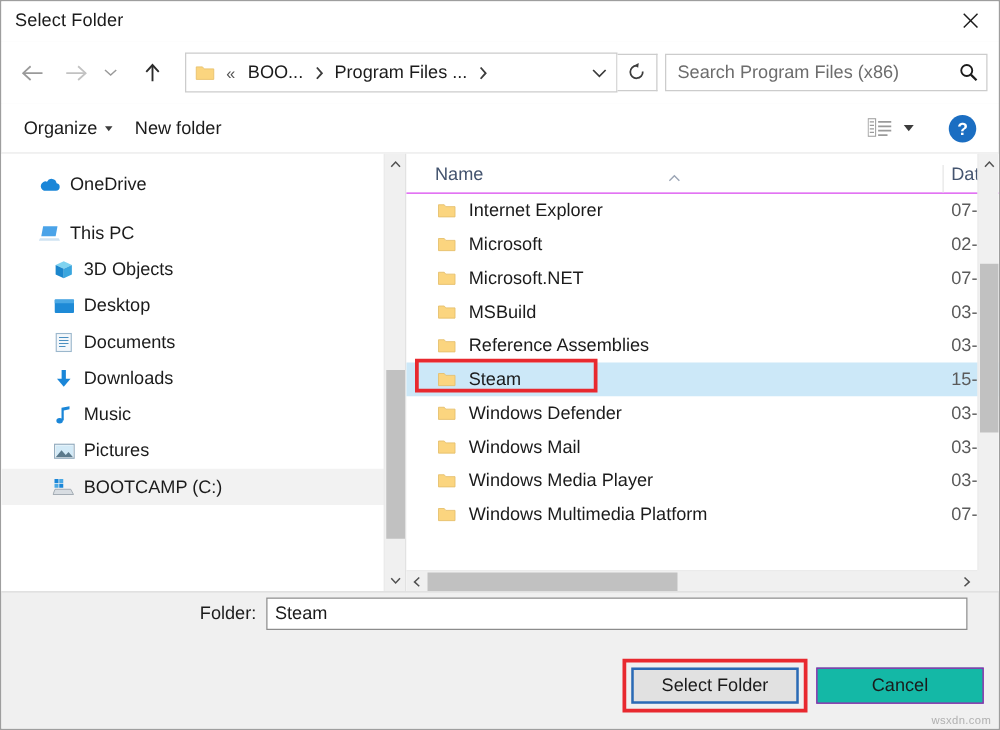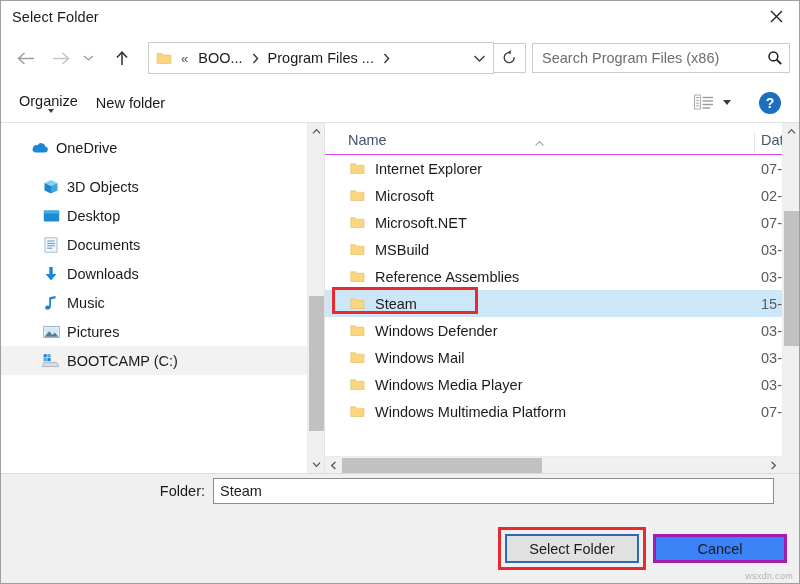--- a/index.html
+++ b/index.html
@@ -159,21 +159,21 @@
     box-sizing: border-box;
   }
   .tb-item {
     font-size: 14.5px;
     color: #1b1b1b;
     padding: 5px 9px;
     cursor: pointer;
     display: flex;
     align-items: center;
   }
-  .tb-item.organize { margin-left: 9px; flex-direction: column; }
+  .tb-item.organize { margin-left: 9px; }
   .tb-caret {
     display: inline-block;
     margin-left: 6px;
     width: 0; height: 0;
     border-left: 3.5px solid transparent;
     border-right: 3.5px solid transparent;
     border-top: 4px solid #3c3c3c;
   }
   .tb-spacer { flex: 1; }
   .view-btn {
@@ -418,22 +418,22 @@
     position: absolute;
     right: 12px;
     top: 60px;
     display: flex;
     align-items: center;
   }
   .btn-wrap { position: relative; }
   .btn {
     width: 134px;
     height: 29px;
-    background: #3b82f6;
-    border: 3px solid #a21caf;
+    background: #14b8a6;
+    border: 1px solid #a21caf;
     font-family: "Liberation Sans", sans-serif;
     font-size: 14.5px;
     color: #1b1b1b;
     cursor: pointer;
     box-sizing: border-box;
   }
   .btn.primary {
     background: #e1e1e1;
     border: 2px solid #2a6ab5;
   }
@@ -578,20 +578,29 @@
         <span class="side-icon">
           <svg width="18" height="13" viewBox="0 0 18 13">
             <path d="M4.2 11.5 h9.6 a3 3 0 0 0 .5-5.95 A4.1 4.1 0 0 0 6.6 4.3 A3.5 3.5 0 0 0 4.2 11.5 Z" fill="#1a86d8"></path>
           </svg>
         </span>
         <span>OneDrive</span>
       </div>
 
       <div class="side-gap"></div>
 
+      <div class="side-item">
+        <span class="side-icon">
+          <svg width="18" height="15" viewBox="0 0 18 15">
+            <path d="M3.5 2 h11.5 l-1.5 8 H2 Z" fill="#4aa3e8"></path>
+            <path d="M1 11.5 h15 l1 2 H0 Z" fill="#cfe3f2"></path>
+          </svg>
+        </span>
+        <span>This PC</span>
+      </div>
 
       <div class="side-item indent">
         <span class="side-icon">
           <svg width="16" height="16" viewBox="0 0 16 16">
             <path d="M8 1 L14.5 4 L8 7 L1.5 4 Z" fill="#7fd3f0"></path>
             <path d="M1.5 4 L8 7 L8 14.5 L1.5 11.5 Z" fill="#1b86cc"></path>
             <path d="M14.5 4 L8 7 L8 14.5 L14.5 11.5 Z" fill="#3aa6de"></path>
           </svg>
         </span>
         <span>3D Objects</span>

